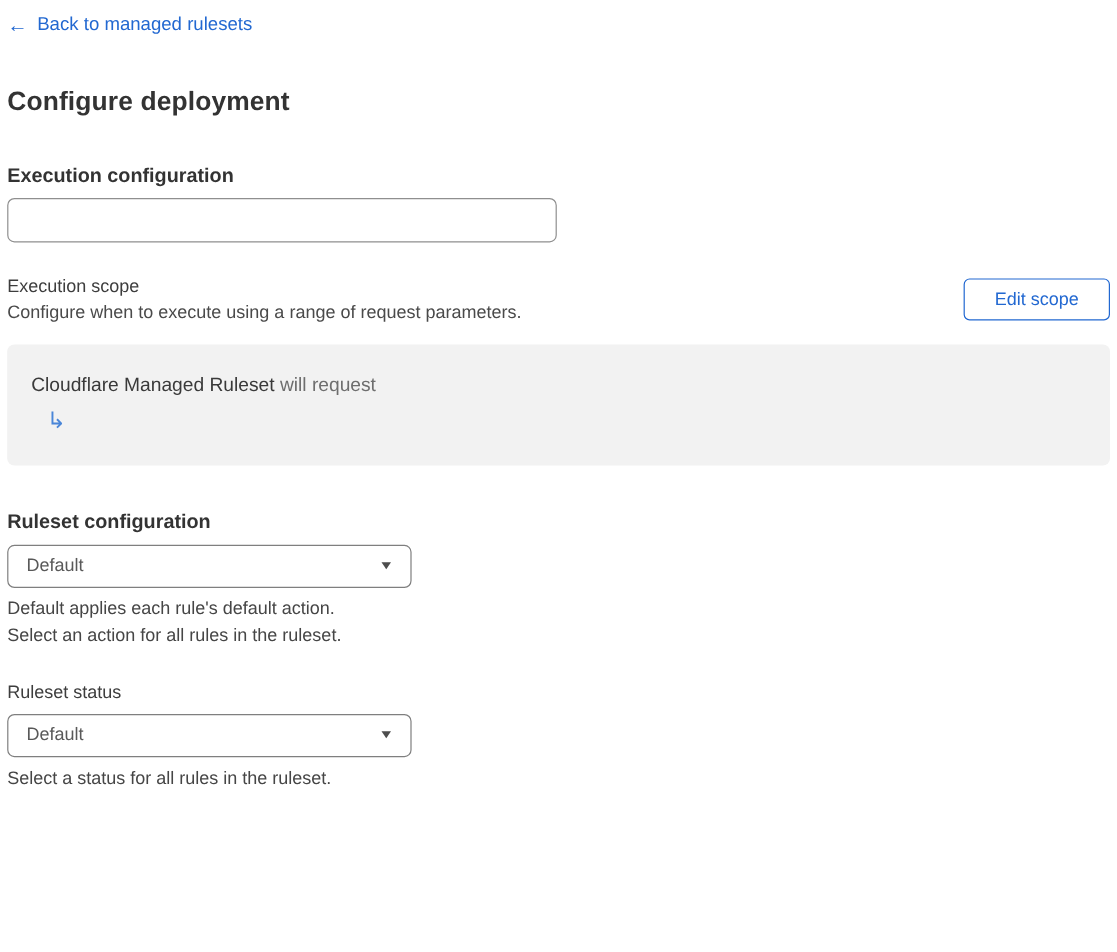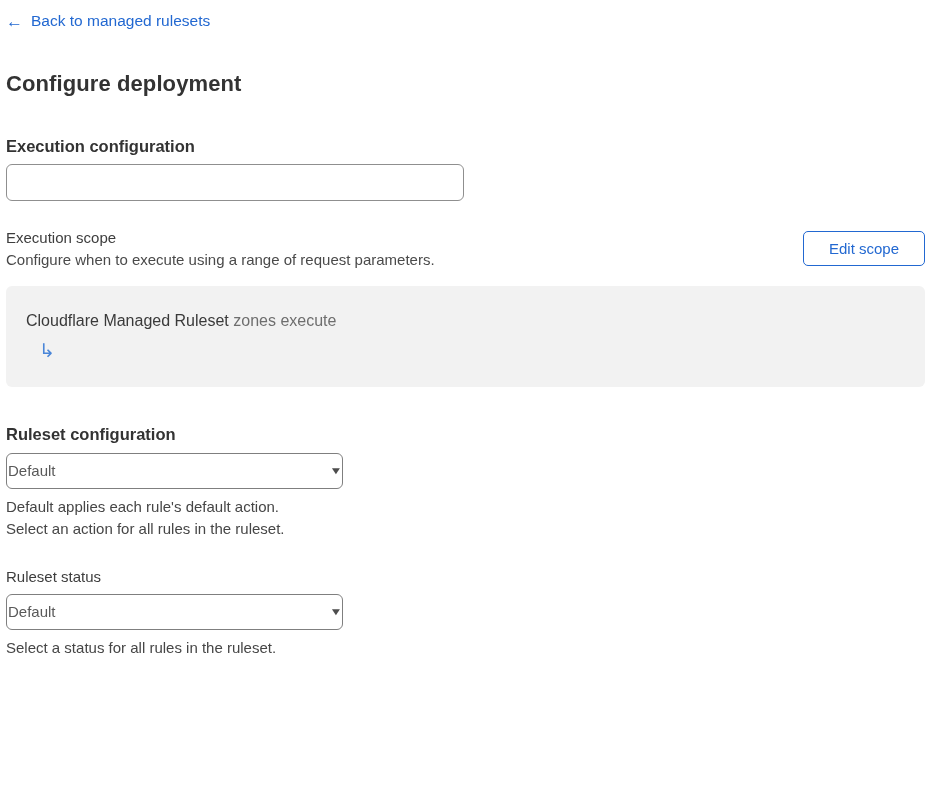--- a/index.html
+++ b/index.html
@@ -116,21 +116,21 @@
   .dropdown {
     margin-top: 9px;
     width: 337px;
     height: 36px;
     border: 1px solid #7f7f7f;
     border-radius: 6px;
     background: #ffffff;
     display: flex;
     align-items: center;
     justify-content: space-between;
-    padding: 0 1px;
+    padding: 0 15px;
     cursor: pointer;
   }
   .dropdown .dd-value { font-size: 15px; color: #595959; }
   .dropdown .dd-chevron { font-size: 10px; color: #4d4d4d; transform: scaleX(1.35); }
 
   .helper-text {
     font-size: 15px;
     color: #464646;
     line-height: 22px;
     margin-top: 7px;
@@ -157,21 +157,21 @@
   <div class="scope-row">
     <div class="scope-text">
       <div class="scope-label">Execution scope</div>
       <div class="scope-desc">Configure when to execute using a range of request parameters.</div>
     </div>
     <button class="edit-scope-btn">Edit scope</button>
   </div>
 
   <div class="summary-panel">
     <div class="summary-line1">
-      <span class="ruleset-name">Cloudflare Managed Ruleset</span><span class="will-execute"> zones execute</span>
+      <span class="ruleset-name">Cloudflare Managed Ruleset</span><span class="will-execute"> will request</span>
     </div>
     <div class="summary-line2">
       <span class="branch-arrow">↳</span>
     </div>
   </div>
 
 
   <h2 class="sub-title sub-2">Ruleset configuration</h2>
 
   <div class="dropdown">

